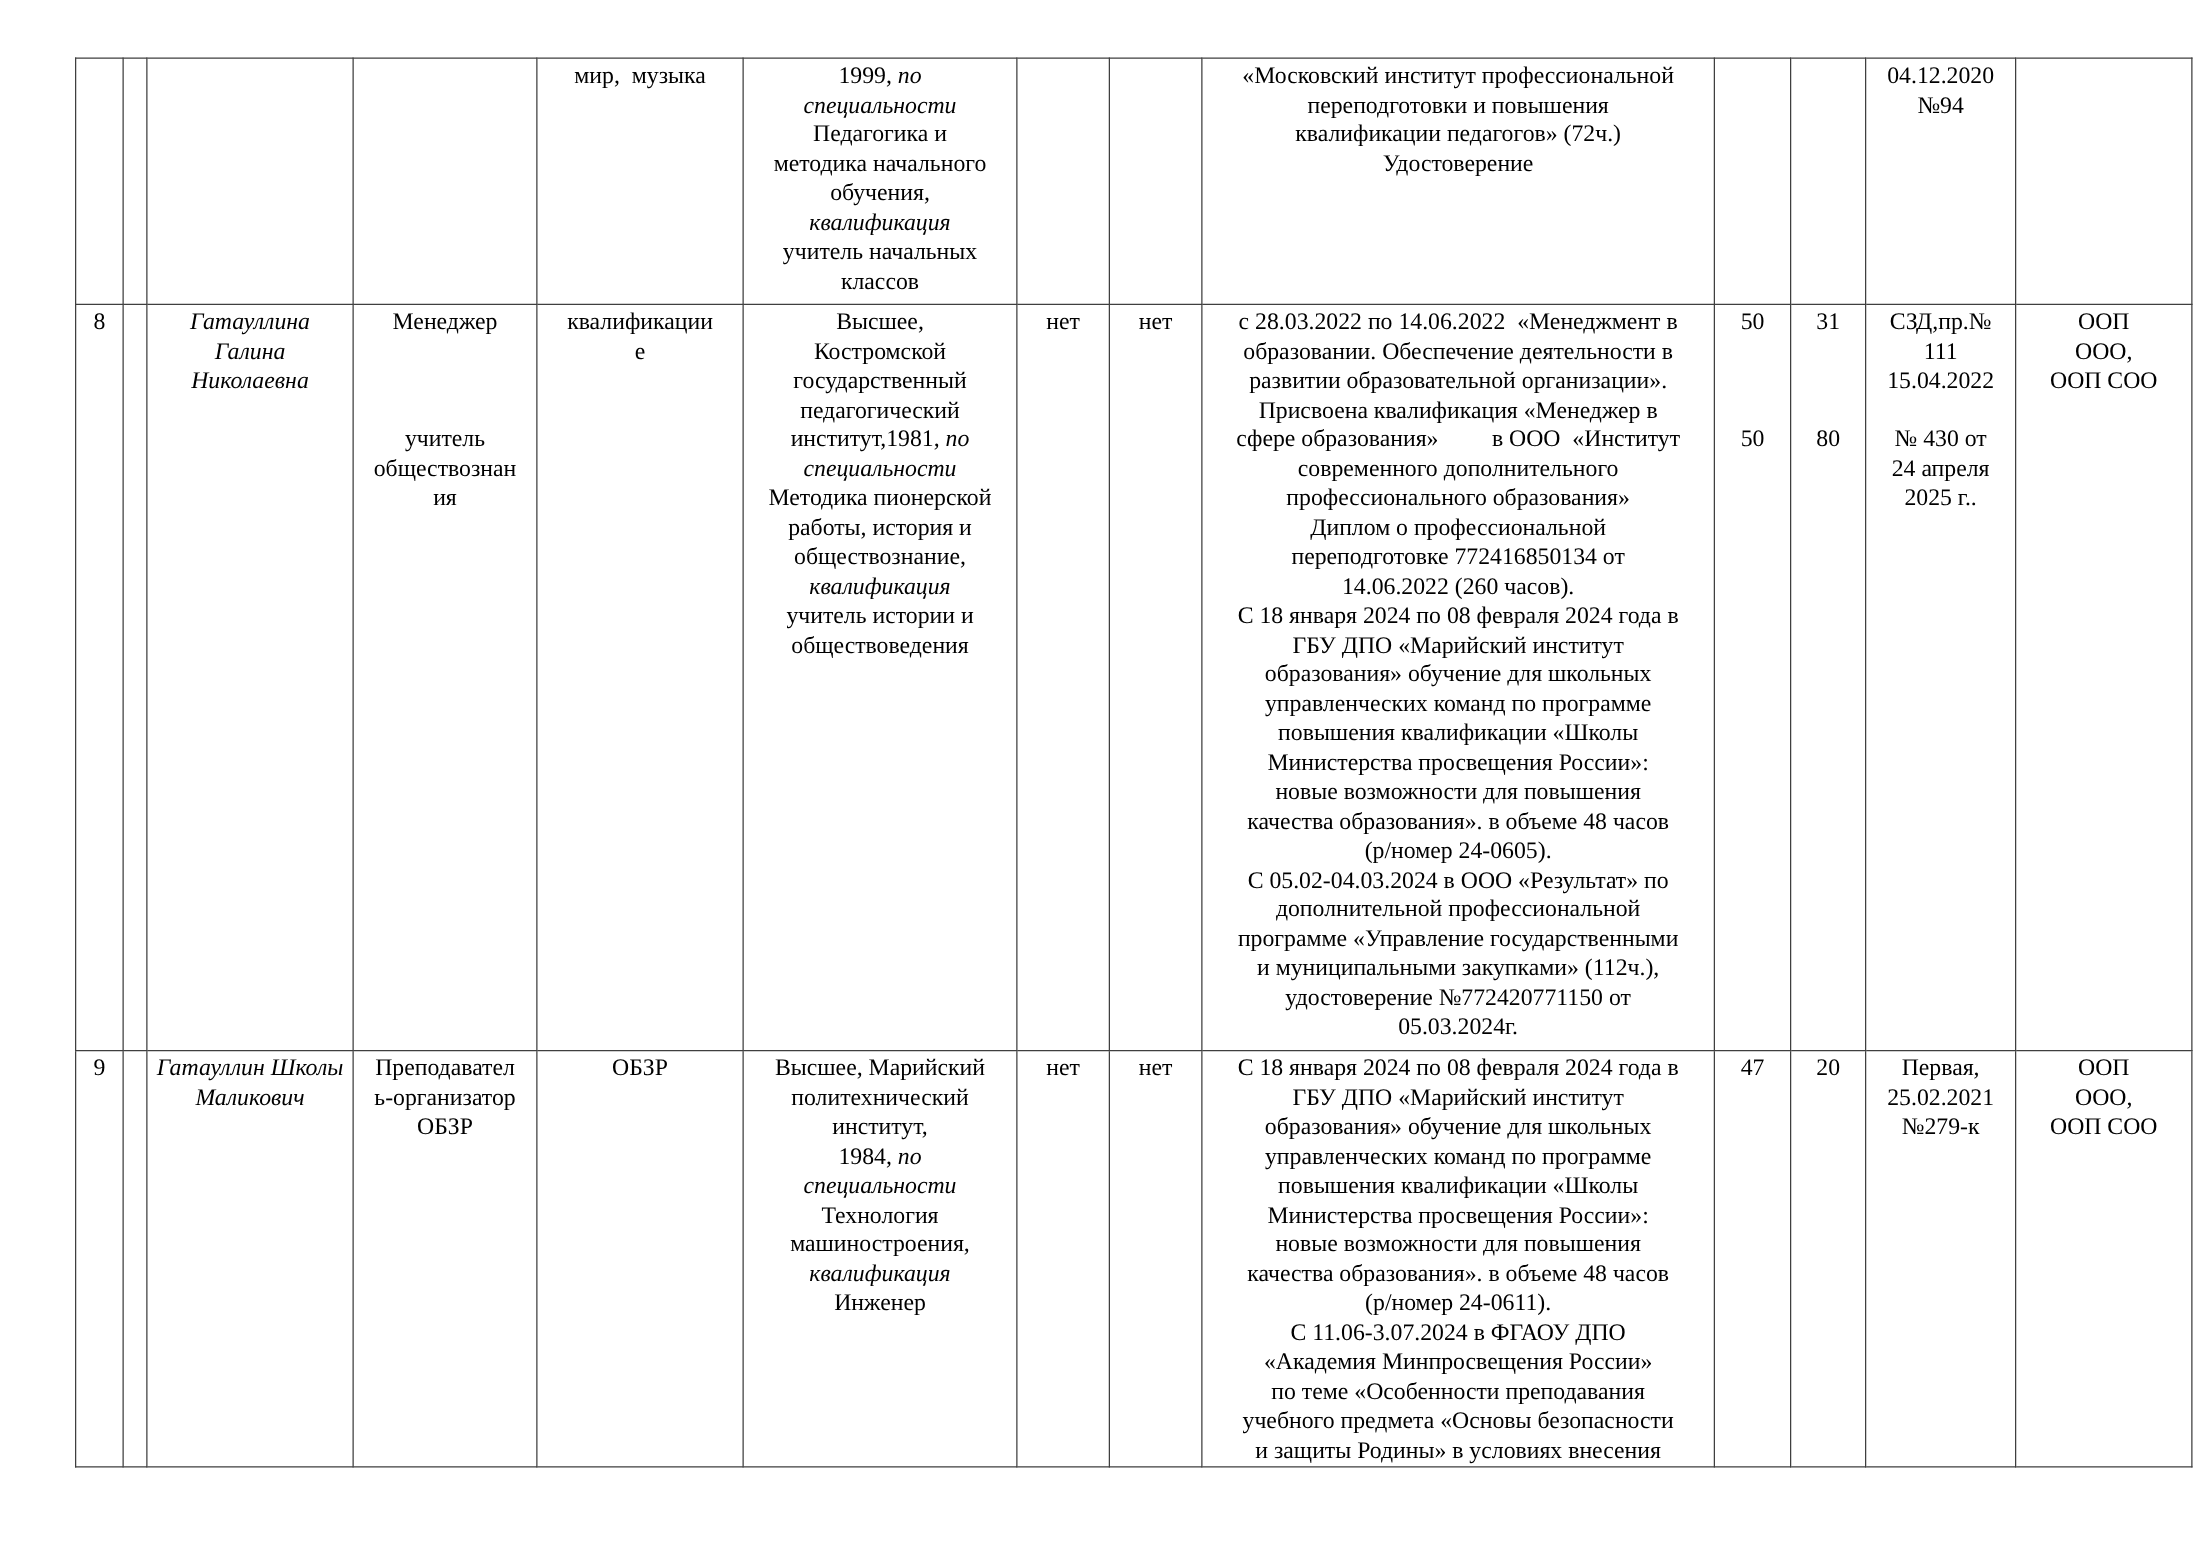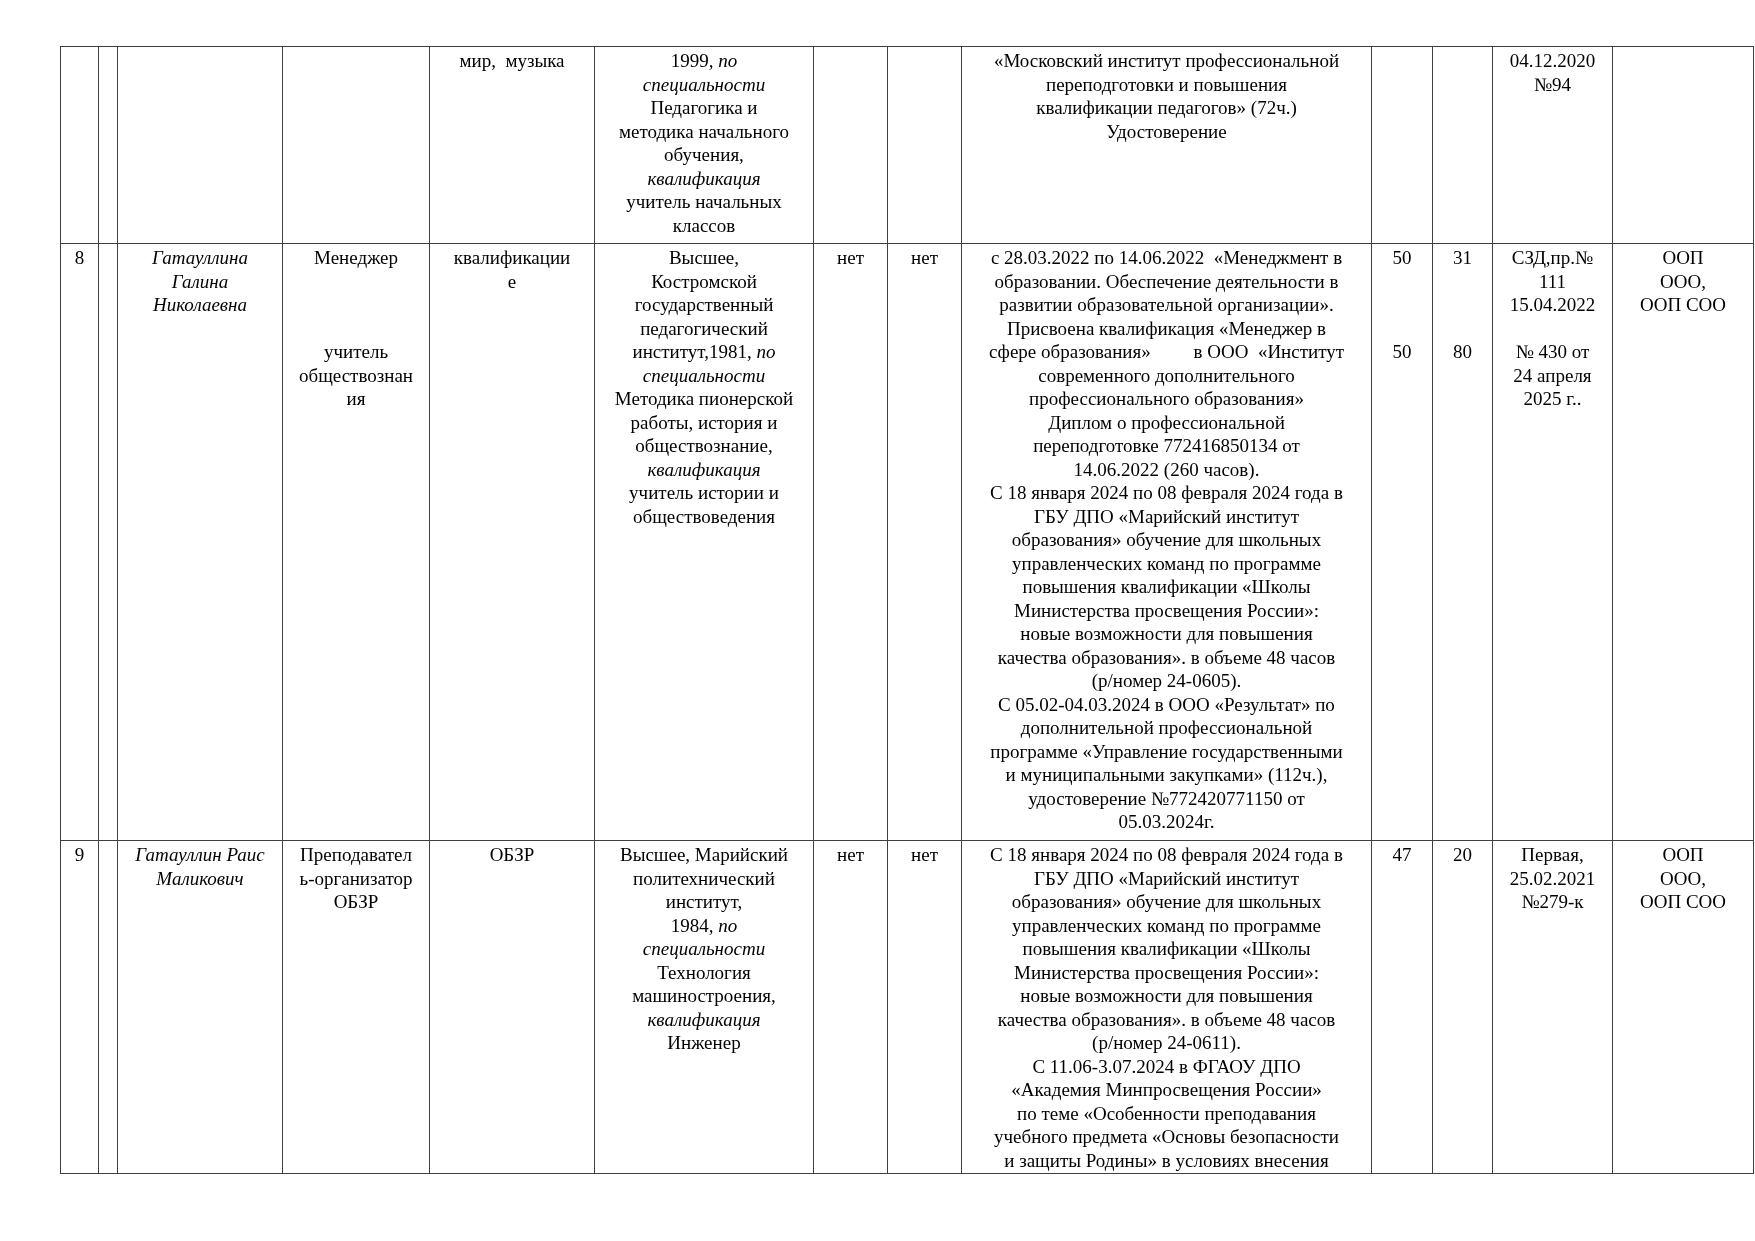--- a/index.html
+++ b/index.html
@@ -222,21 +222,21 @@
           </td>
       </tr>
       <tr class="row-9">
         <td>
             <div class="cellbox">9</div>
           </td>
         <td>
             <div class="cellbox"></div>
           </td>
         <td class="al">
-            <div class="cellbox">Гатауллин Раис
+            <div class="cellbox">Гатауллин Школы
 Маликович</div>
           </td>
         <td>
             <div class="cellbox">Преподавател
 ь-организатор
 ОБЗР</div>
           </td>
         <td>
             <div class="cellbox">ОБЗР</div>
           </td>

